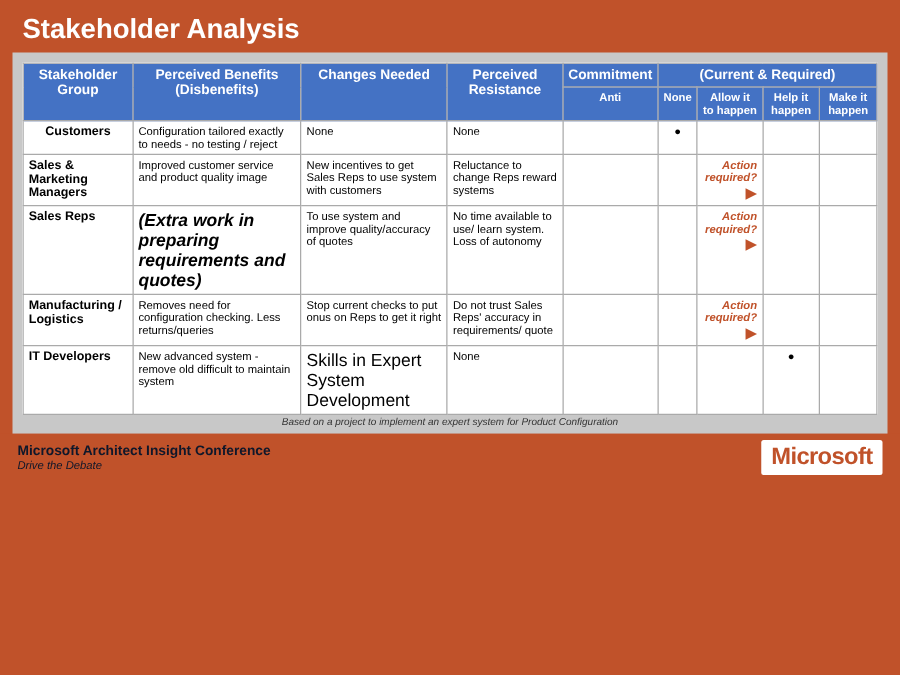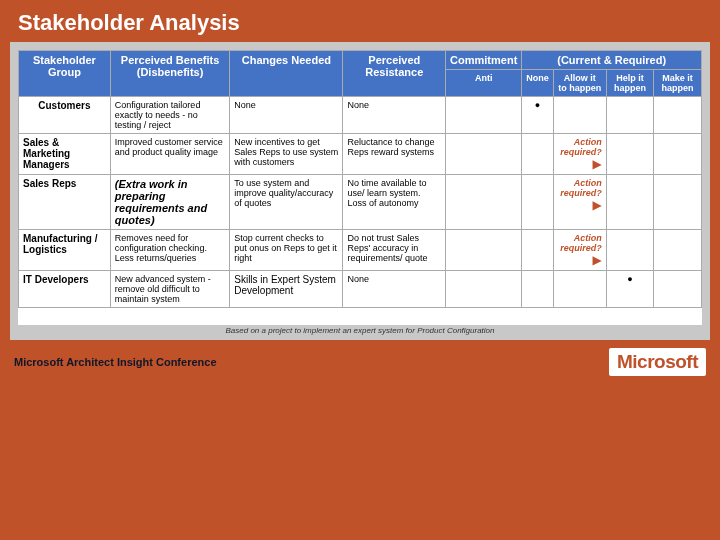--- a/index.html
+++ b/index.html
@@ -194,21 +194,21 @@
       <td style="font-size:9px;">New incentives to get Sales Reps to use system with customers</td>
       <td style="font-size:9px;">Reluctance to change Reps reward systems</td>
       <td style="font-size:9px;text-align:center;"></td>
       <td style="font-size:9px;text-align:center;"></td>
       <td style="font-size:9px;text-align:right;"><span class="action-required">Action<br>required?</span> <span class="arrow-right">▶</span></td>
       <td style="font-size:9px;text-align:center;"></td>
       <td style="font-size:9px;text-align:center;"></td>
     </tr>
             <tr>
       <td style="font-size:10px;font-weight:bold;">Sales Reps</td>
-      <td style="font-size:11px;font-style:italic;font-weight:bold;">(Extra work in preparing requirements and quotes)</td>
+      <td style="font-size:14px;font-style:italic;font-weight:bold;">(Extra work in preparing requirements and quotes)</td>
       <td style="font-size:9px;">To use system and improve quality/accuracy of quotes</td>
       <td style="font-size:9px;">No time available to use/ learn system. Loss of autonomy</td>
       <td style="font-size:9px;text-align:center;"></td>
       <td style="font-size:9px;text-align:center;"></td>
       <td style="font-size:9px;text-align:right;"><span class="action-required">Action<br>required?</span> <span class="arrow-right">▶</span></td>
       <td style="font-size:9px;text-align:center;"></td>
       <td style="font-size:9px;text-align:center;"></td>
     </tr>
             <tr>
       <td style="font-size:10px;font-weight:bold;">Manufacturing / Logistics</td>
@@ -217,34 +217,35 @@
       <td style="font-size:9px;">Do not trust Sales Reps' accuracy in requirements/ quote</td>
       <td style="font-size:9px;text-align:center;"></td>
       <td style="font-size:9px;text-align:center;"></td>
       <td style="font-size:9px;text-align:right;"><span class="action-required">Action<br>required?</span> <span class="arrow-right">▶</span></td>
       <td style="font-size:9px;text-align:center;"></td>
       <td style="font-size:9px;text-align:center;"></td>
     </tr>
             <tr>
       <td style="font-size:10px;font-weight:bold;">IT Developers</td>
       <td style="font-size:9px;">New advanced system - remove old difficult to maintain system</td>
-      <td style="font-size:10px;">Skills in Expert System Development</td>
+      <td style="font-size:14px;">Skills in Expert System Development</td>
       <td style="font-size:9px;">None</td>
       <td style="font-size:9px;text-align:center;"></td>
       <td style="font-size:9px;text-align:center;"></td>
       <td style="font-size:9px;text-align:right;"></td>
       <td style="font-size:9px;text-align:center;">●</td>
       <td style="font-size:9px;text-align:center;"></td>
     </tr>
           </tbody>
       </table>
     </div>
     <div class="footnote">Based on a project to implement an expert system for Product Configuration</div>
   </div>
 
 
   <div class="bottom-bar">
     <div class="bottom-left">
       <div class="bottom-left-title">Microsoft Architect Insight Conference</div>
+      <div class="bottom-left-sub">Drive the Debate</div>
     </div>
     <div class="ms-logo">Microsoft</div>
   </div>
 </div>
 
 </body></html>

